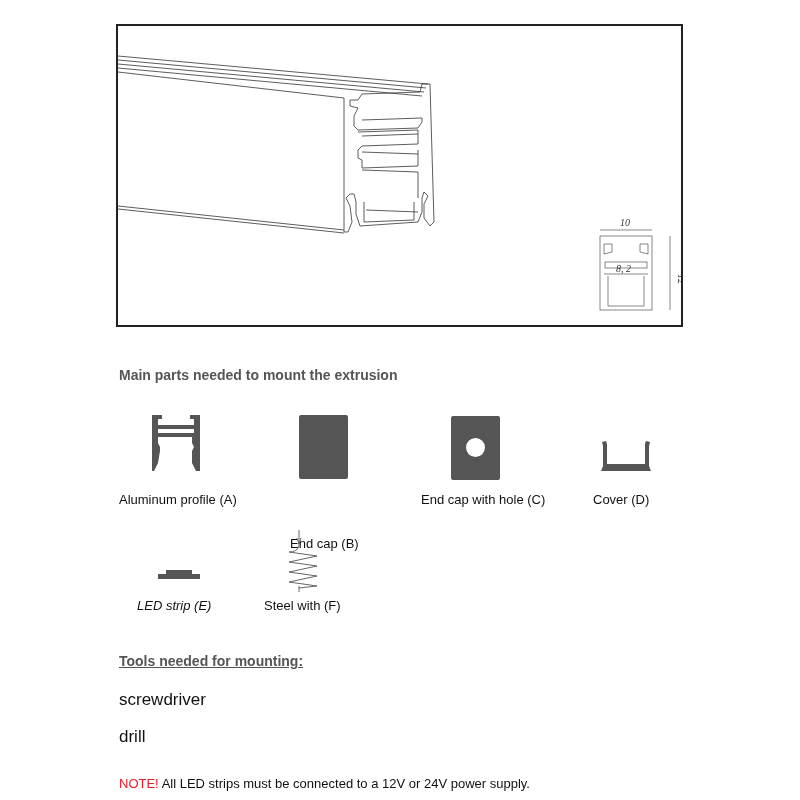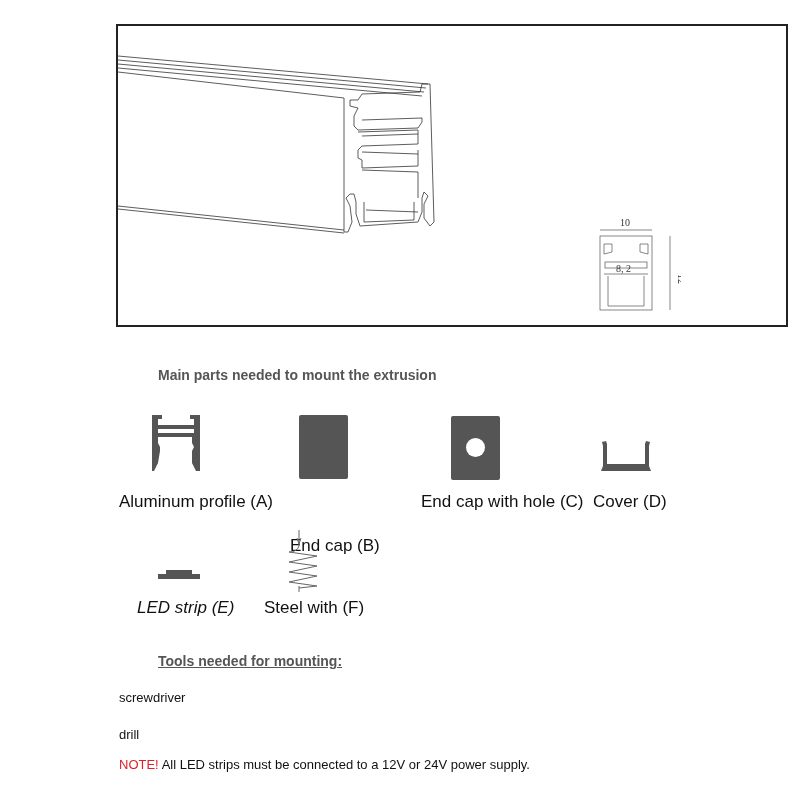--- a/index.html
+++ b/index.html
@@ -1,22 +1,22 @@
 <!DOCTYPE html>
 <html><head>
 <meta charset="utf-8">
 <style>
   html,body{margin:0;padding:0;background:#fff;}
   body{width:800px;height:800px;position:relative;overflow:hidden;font-family:"Liberation Sans",sans-serif;color:#111;}
-  .drawing-frame{position:absolute;left:116px;top:24px;width:672px;height:303px;border:2px solid #222;box-sizing:border-box;background:#fff;}
+  .drawing-frame{position:absolute;left:116px;top:24px;width:567px;height:303px;border:2px solid #222;box-sizing:border-box;background:#fff;font-style:italic;}
   .drawing-frame svg{position:absolute;left:0;top:0;}
-  .heading{position:absolute;font-weight:bold;font-size:14px;color:#555;margin-left:39px;}
+  .heading{position:absolute;font-weight:bold;font-size:14px;color:#555;}
   .part{position:absolute;}
-  .part-label{position:absolute;font-size:17px;color:#111;white-space:nowrap;}
-  .plain{position:absolute;font-size:13px;color:#111;}
+  .part-label{position:absolute;font-size:13px;color:#111;white-space:nowrap;}
+  .plain{position:absolute;font-size:17px;color:#111;}
   .note{position:absolute;font-size:13px;color:#111;white-space:nowrap;}
   .note .red{color:#e0202a;}
 </style>
 </head>
 <body>
 
 <div class="drawing-frame">
   <svg width="563" height="299" viewBox="0 0 563 299">
     <g fill="none" stroke="#333" stroke-width="0.8">
 
@@ -100,15 +100,15 @@
       <line x1="16" y1="56" x2="16" y2="62"></line>
     </g>
   </svg>
   <div class="part-label" style="left:264px;top:598px;">Steel with (F)</div>
 </div>
 
 <div class="heading" style="left:119px;top:653px;text-decoration:underline;">Tools needed for mounting:</div>
 <div class="plain" style="left:119px;top:690px;">screwdriver</div>
 <div class="plain" style="left:119px;top:727px;">drill</div>
 
-<div class="note" style="left:119px;top:757px;">
+<div class="note" style="left:119px;top:776px;">
   <span class="red">NOTE!</span><span> All LED strips must be connected to a 12V or 24V power supply.</span>
 </div>
 
 </body></html>

